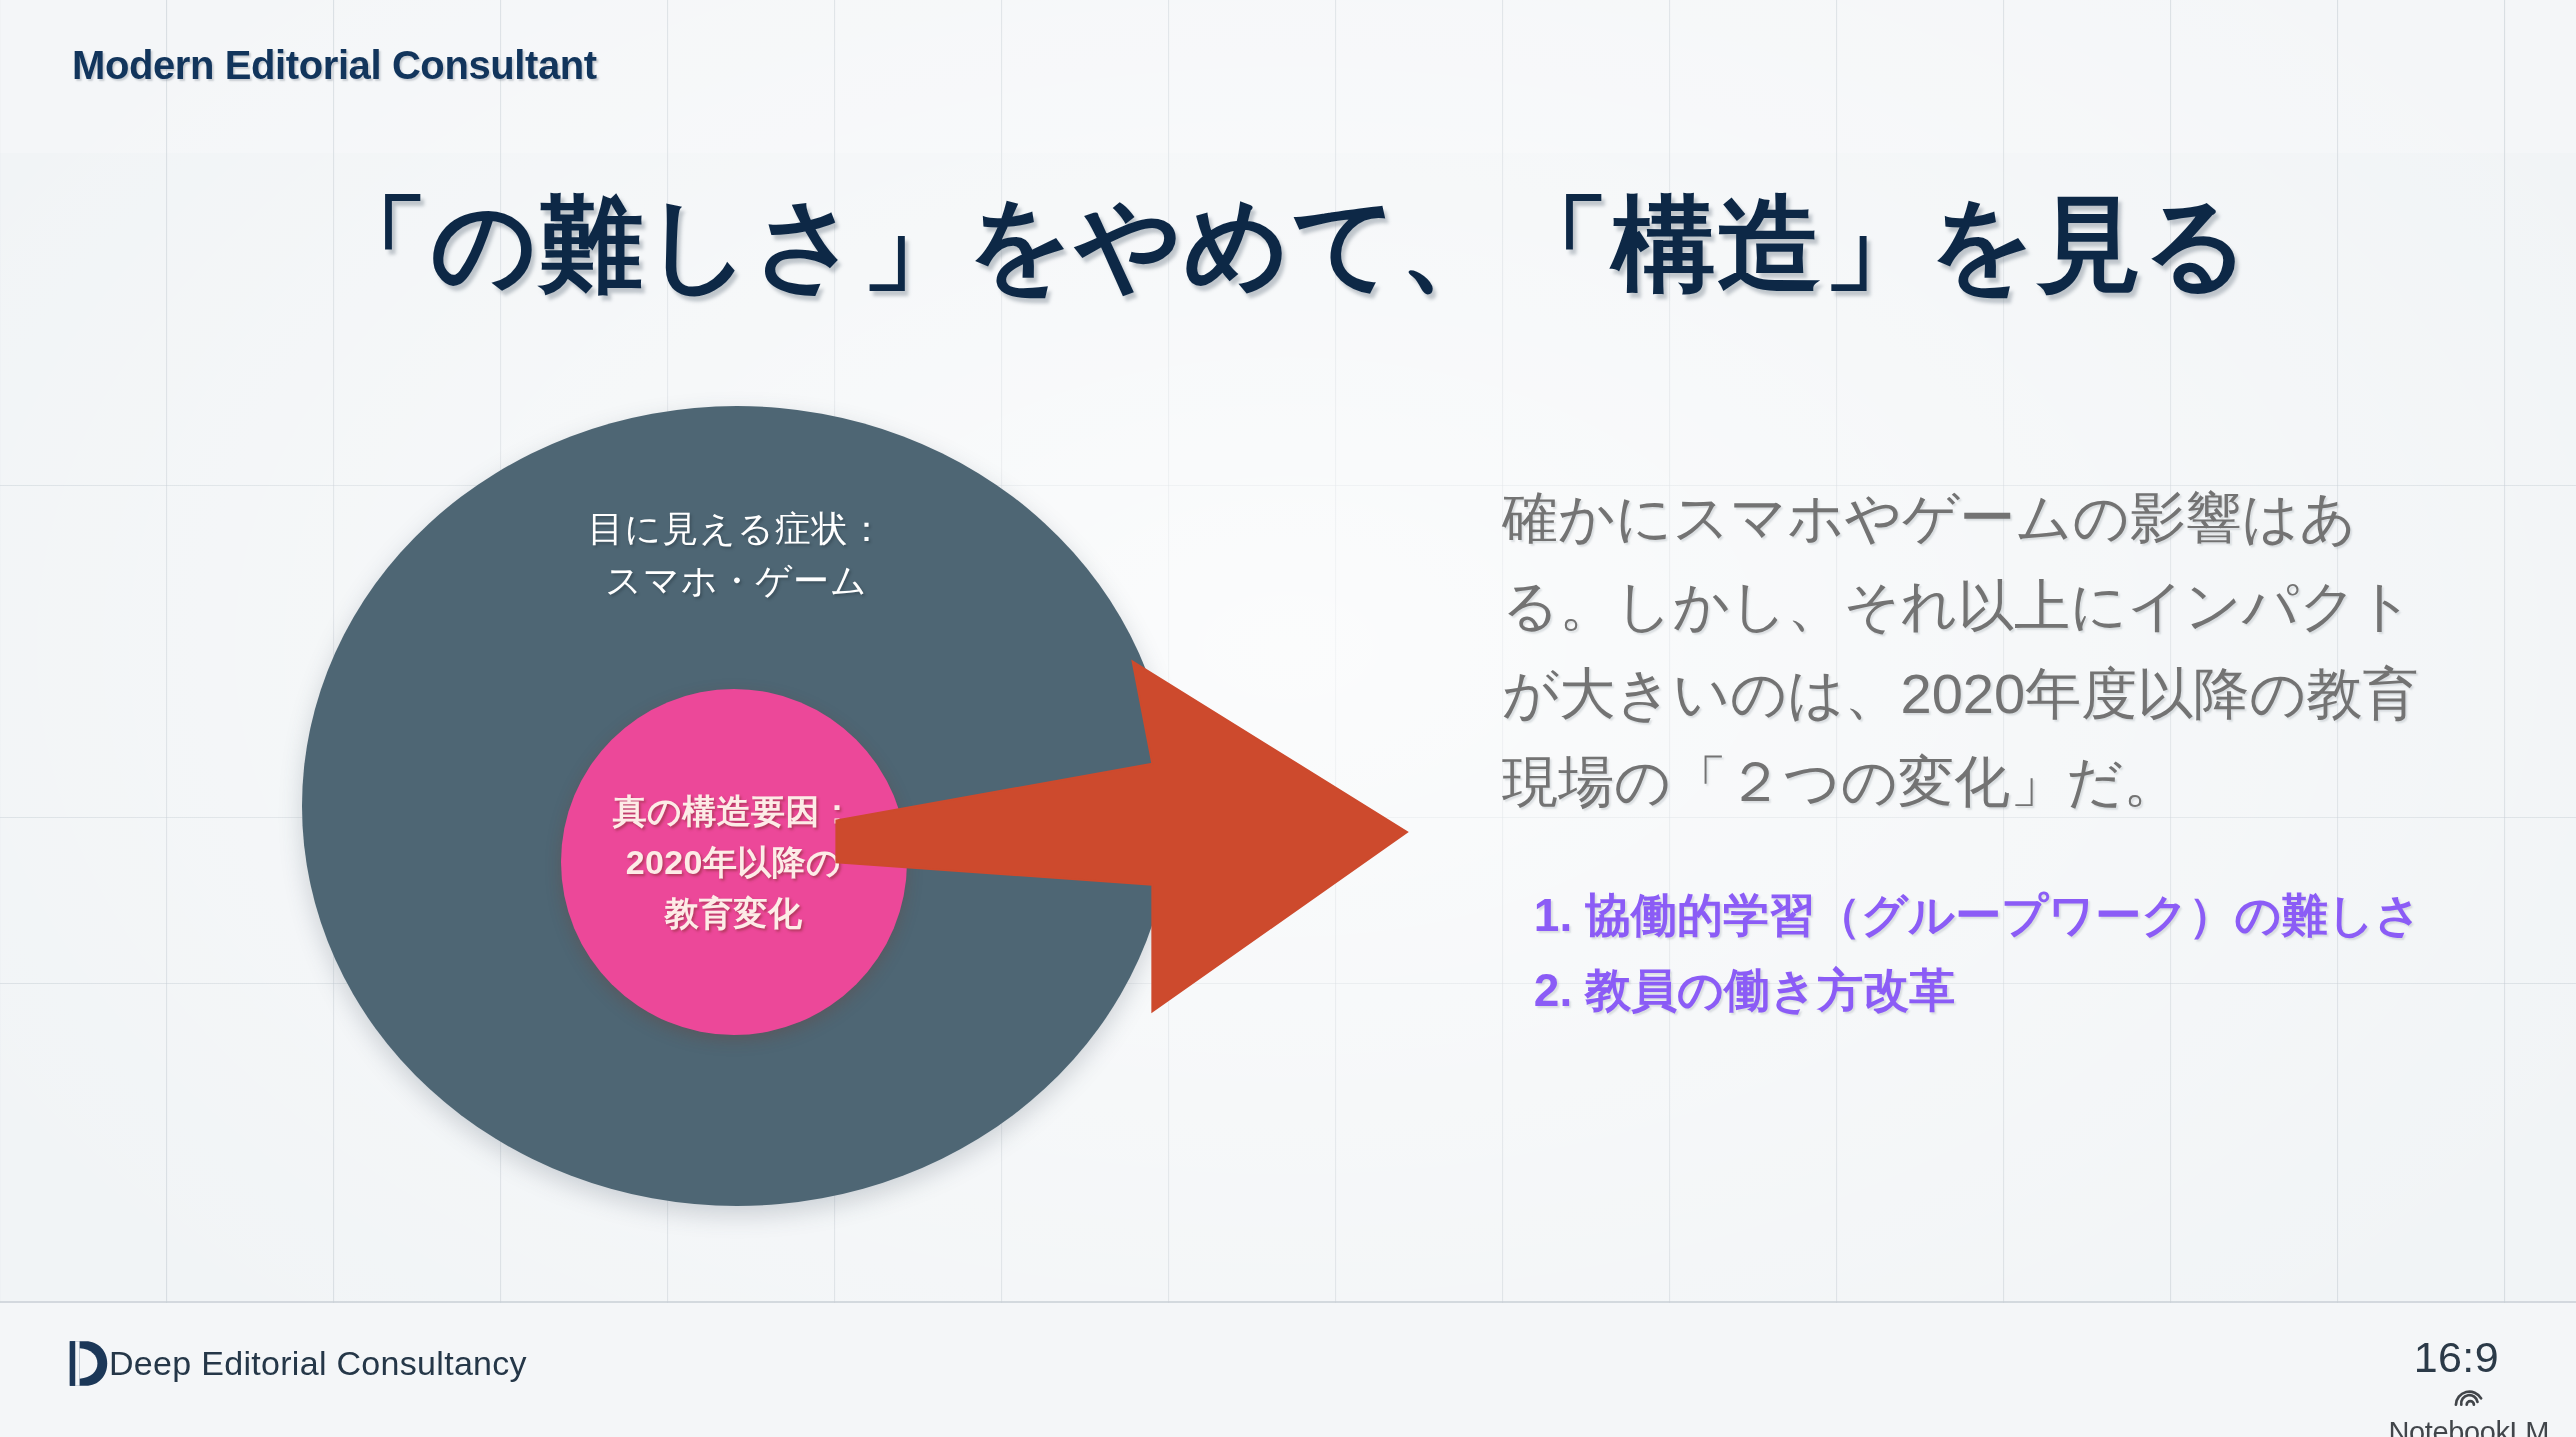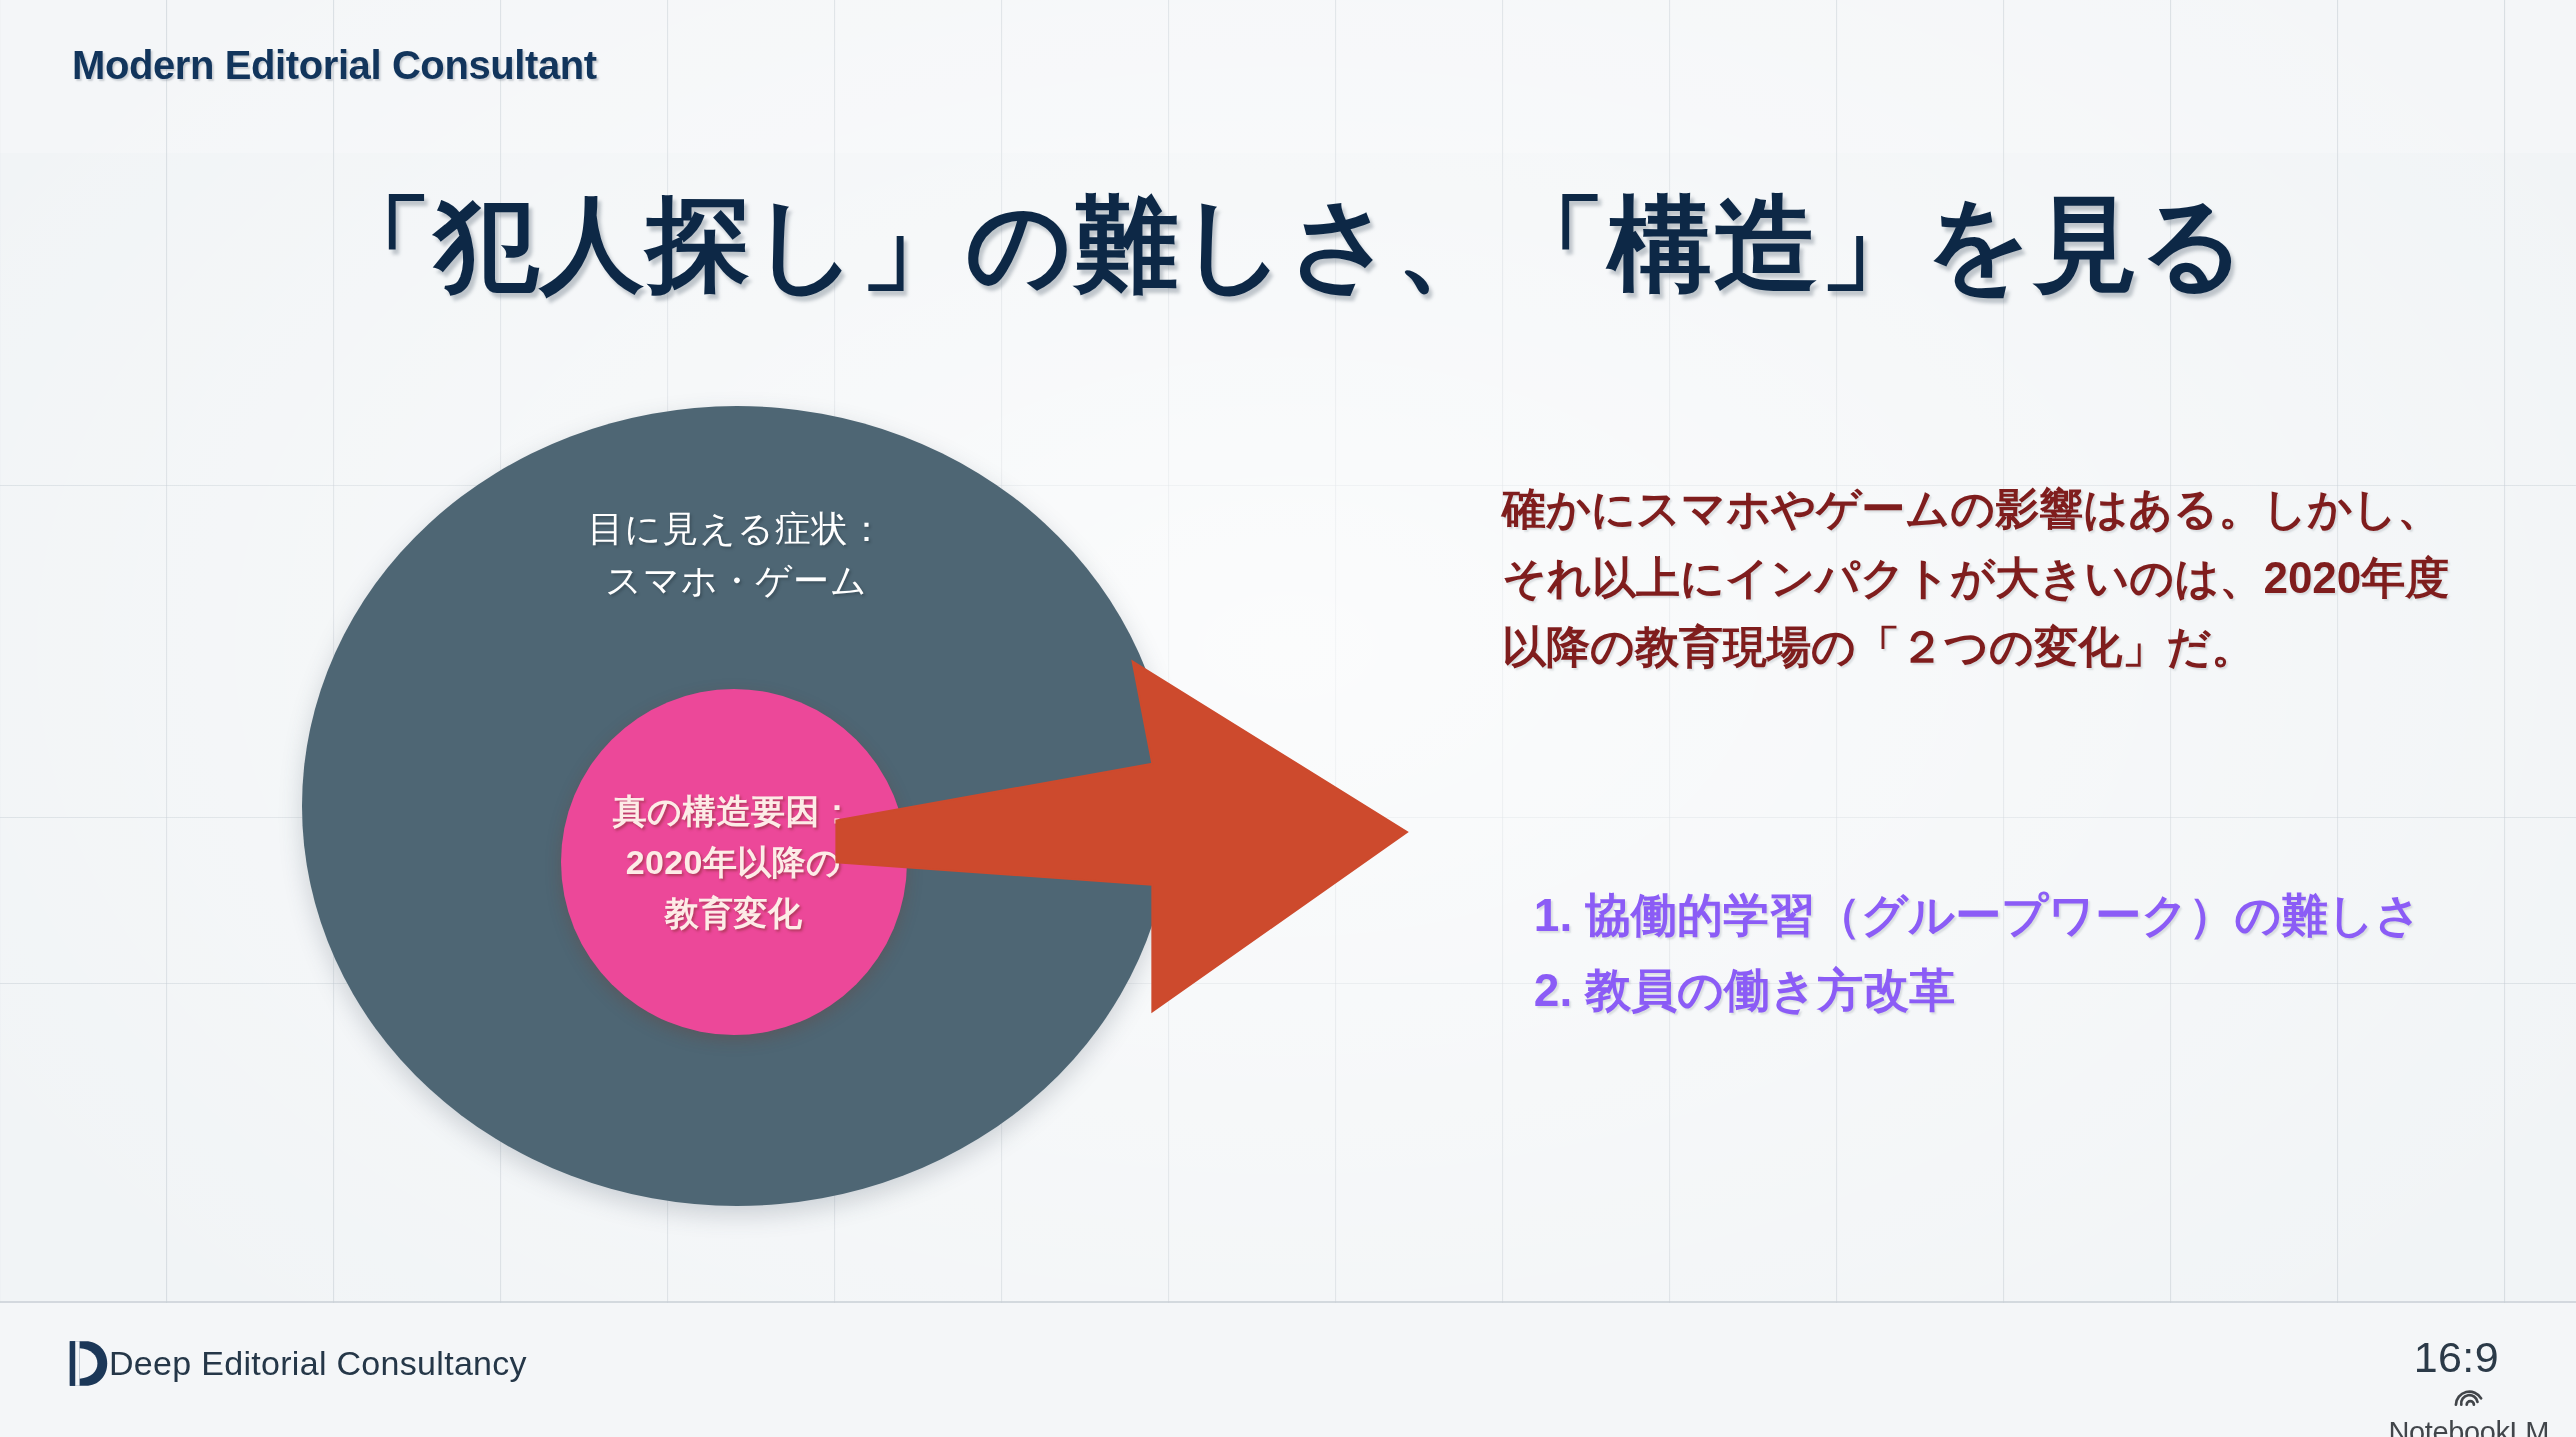--- a/index.html
+++ b/index.html
@@ -151,24 +151,24 @@
     height: 377px;
     overflow: visible;
   }
 
   
   .body-paragraph {
     position: absolute;
     left: 1502px;
     top: 474px;
     width: 952px;
-    font-size: 44px;
-    font-weight: bold;
+    font-size: 56px;
+    font-weight: normal;
     line-height: 1.57;
-    color: #7f1d1d;
+    color: #737373;
     letter-spacing: 0px;
     text-shadow: 1.8px 1.8px 1.8px rgba(150,158,166,0.30);
   }
   .numbered-list {
     position: absolute;
     left: 1529px;
     top: 881px;
     width: 952px;
     margin: 0;
     padding: 0 0 0 56px;
@@ -235,21 +235,21 @@
 <body>
 
 <div id="slide">
 
   <div class="top-band"></div>
   <div class="grid-layer"></div>
   <div class="grid-vignette"></div>
 
   <div class="brand-header">Modern Editorial Consultant</div>
 
-  <div class="slide-title">「犯人探し」の難しさ、「構造」を見る</div>
+  <div class="slide-title">「の難しさ」をやめて、「構造」を見る</div>
 
   <div class="diagram">
 
     <div class="outer-circle">
       <div class="outer-label">
         <div>目に見える症状：</div>
         <div>スマホ・ゲーム</div>
       </div>
 
       <div class="inner-circle">

